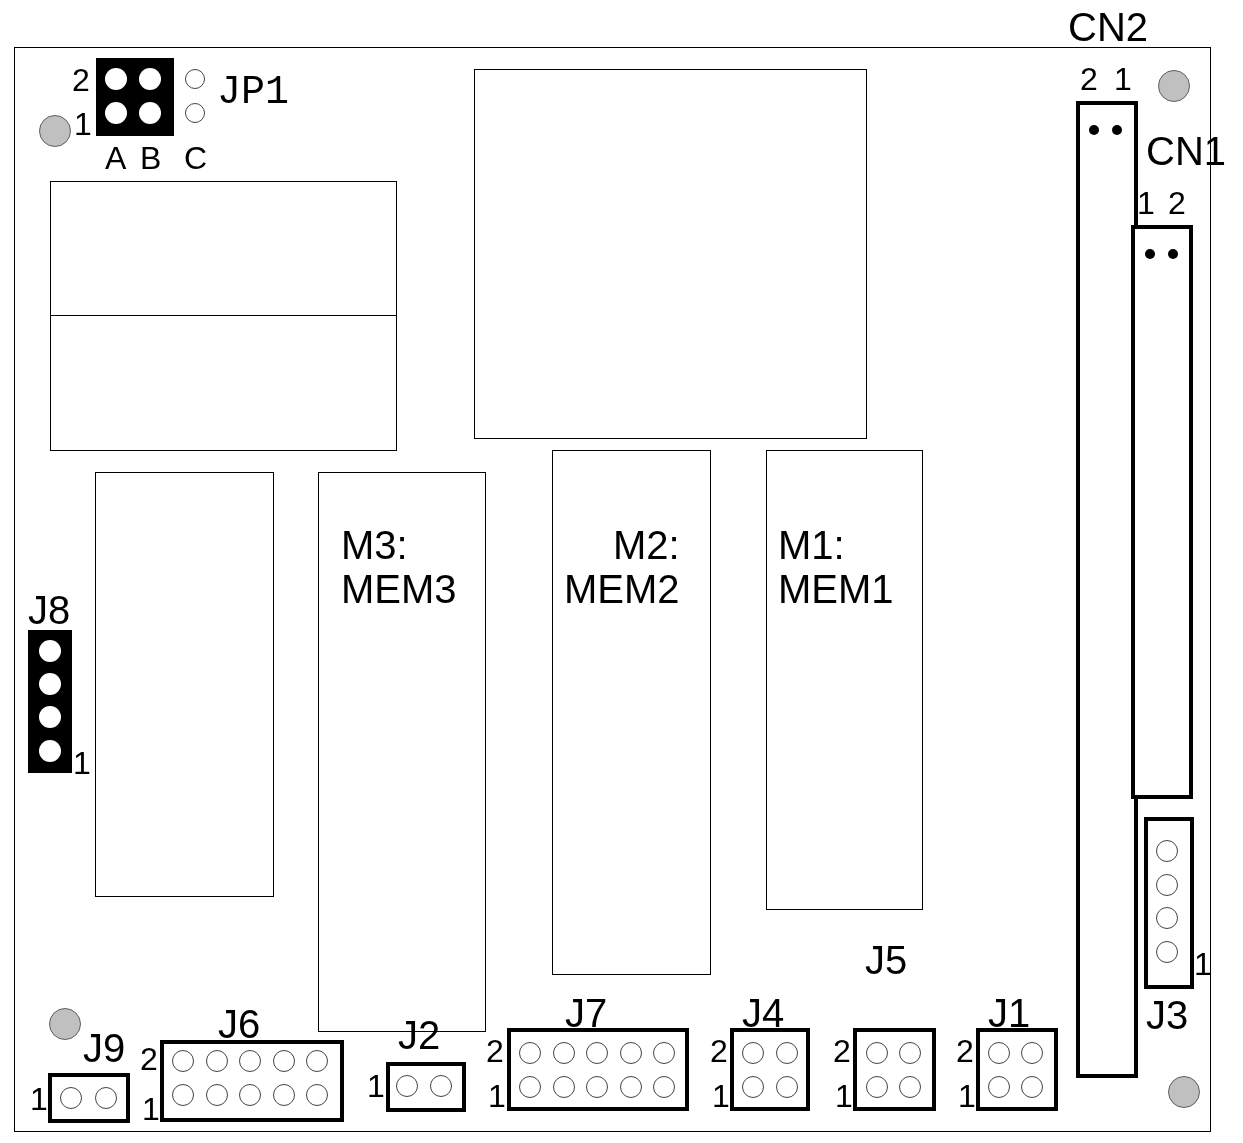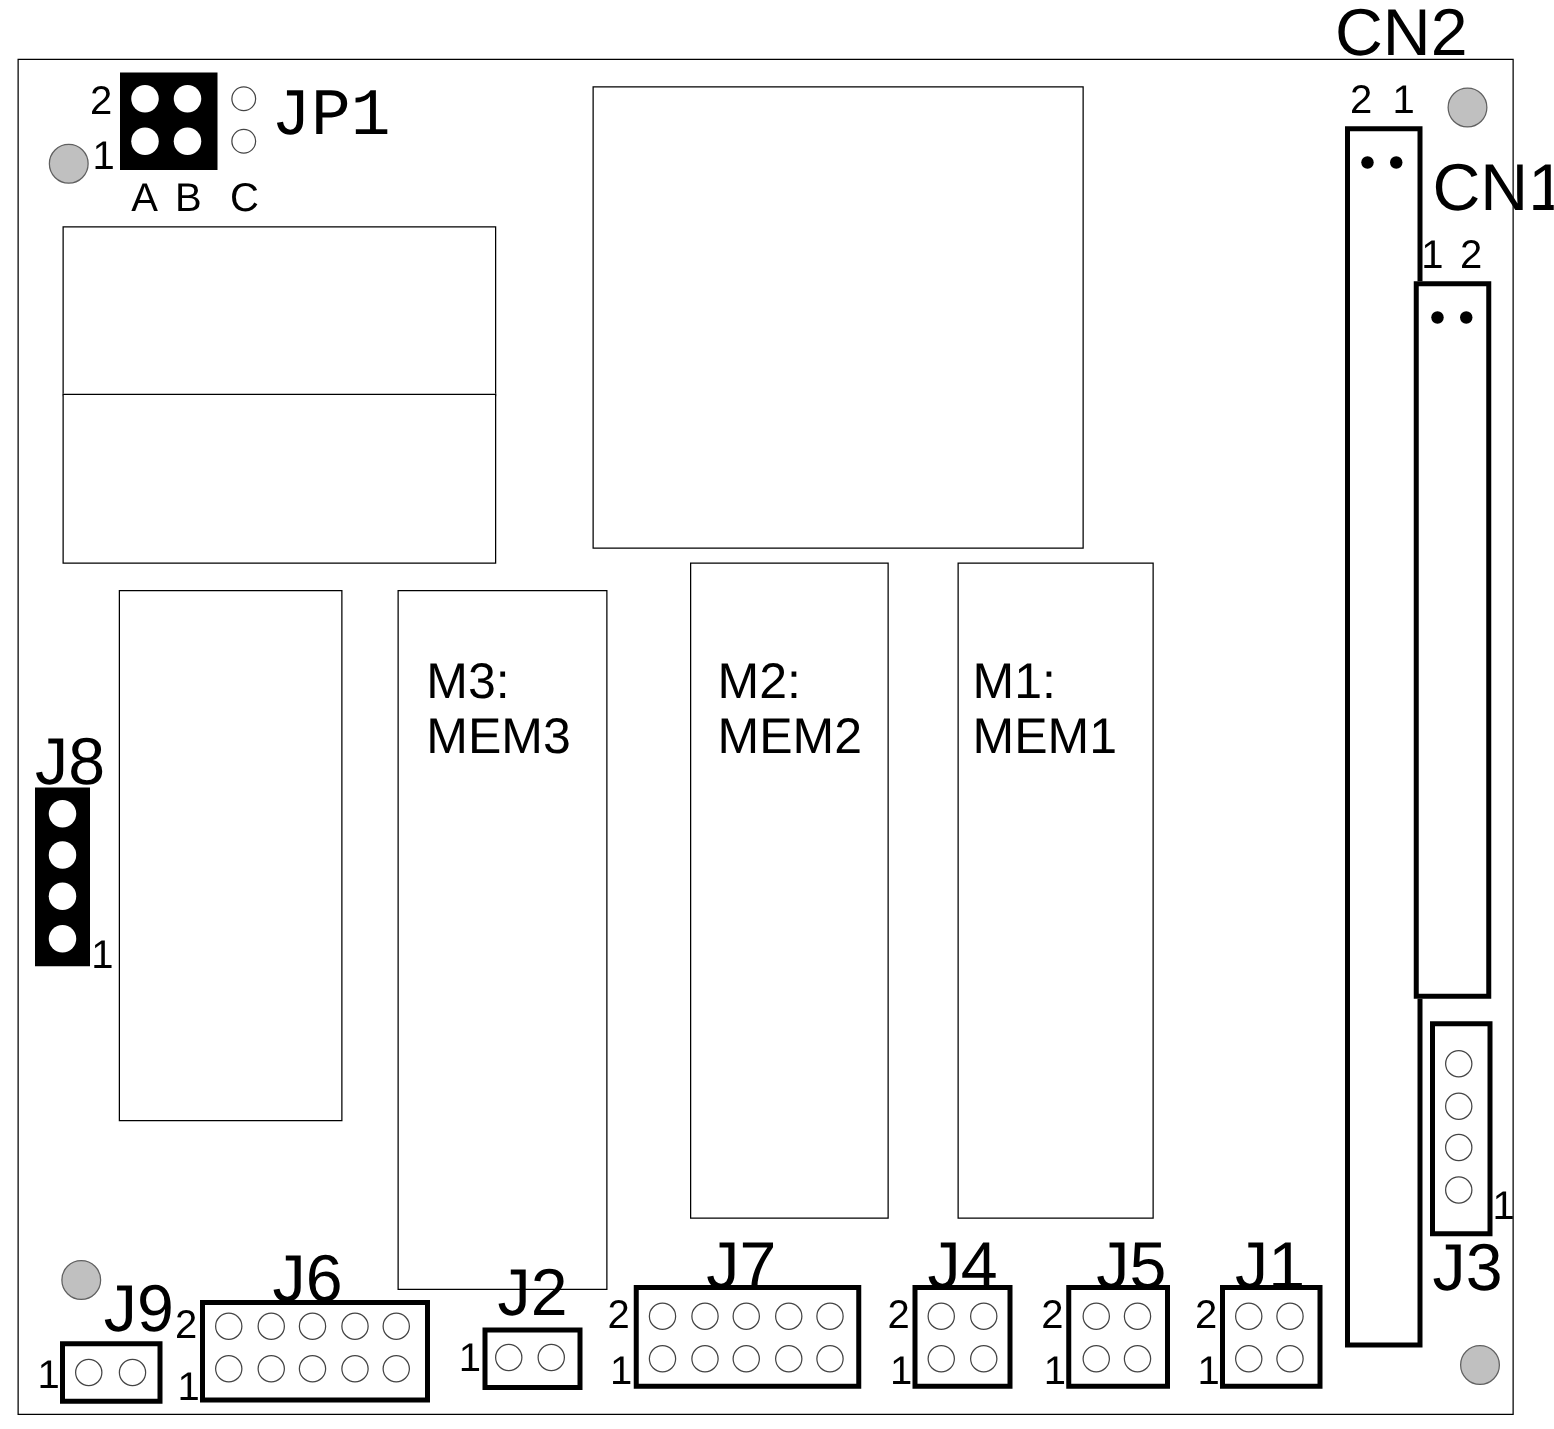--- a/index.html
+++ b/index.html
@@ -9,21 +9,21 @@
            border:1.5px solid #000; box-sizing:border-box; background:#fff; }
   .thin { position:absolute; border:1.5px solid #000; box-sizing:border-box; background:#fff; }
   .thick { position:absolute; border:4px solid #000; box-sizing:border-box; background:#fff; }
   .black { position:absolute; background:#000; }
   .hole { position:absolute; width:32px; height:32px; border-radius:50%;
           background:#c0c0c0; border:1.5px solid #606060; box-sizing:border-box; }
   .pin-o { position:absolute; width:22px; height:22px; border-radius:50%;
            border:1.2px solid #444; box-sizing:border-box; background:#fff; }
   .pin-w { position:absolute; width:22px; height:22px; border-radius:50%; background:#fff; }
   .dot { position:absolute; width:10px; height:10px; border-radius:50%; background:#000; }
-  .lbl { position:absolute; font-size:53px; line-height:40px; white-space:nowrap; }
+  .lbl { position:absolute; font-size:40px; line-height:40px; white-space:nowrap; }
   .num { position:absolute; font-size:32px; line-height:32px; white-space:nowrap; }
   .mem { position:absolute; font-size:40px; line-height:44px; white-space:pre-line; }
 </style>
 </head>
 <body>
 
 <div class="board"></div>
 
 <div class="hole" style="left:39px;top:115px;"></div>
 <div class="hole" style="left:1158px;top:70px;"></div>
@@ -49,24 +49,24 @@
 <div class="thin" style="left:50px;top:181px;width:347px;height:136px;"></div>
 <div class="thin" style="left:50px;top:315px;width:347px;height:136px;"></div>
 <div class="thin" style="left:474px;top:69px;width:393px;height:370px;"></div>
 <div class="thin" style="left:95px;top:472px;width:179px;height:425px;"></div>
 
 <div class="thin" style="left:318px;top:472px;width:168px;height:560px;">
   <div class="mem" style="left:22px;top:50px;">M3:
 MEM3</div>
 </div>
 <div class="thin" style="left:552px;top:450px;width:159px;height:525px;">
-  <div class="mem" style="left:21px;top:72px;">M2:
+  <div class="mem" style="left:11px;top:72px;text-align:right;">M2:
 MEM2</div>
 </div>
-<div class="thin" style="left:766px;top:450px;width:157px;height:525px;">
+<div class="thin" style="left:766px;top:450px;width:157px;height:460px;">
   <div class="mem" style="left:11px;top:72px;">M1:
 MEM1</div>
 </div>
 
 <div>
   <div class="lbl" style="left:28px;top:590px;">J8</div>
   <div class="black" style="left:28px;top:630px;width:44px;height:143px;"></div>
   <div class="pin-w" style="left:39px;top:640px;"></div>
   <div class="pin-w" style="left:39px;top:673px;"></div>
   <div class="pin-w" style="left:39px;top:706px;"></div>
@@ -161,21 +161,21 @@
   <div class="thick" style="left:730px;top:1028px;width:80px;height:83px;"></div>
   <div class="num" style="left:710px;top:1035px;">2</div>
   <div class="num" style="left:712px;top:1080px;">1</div>
   <div class="pin-o" style="left:742px;top:1042px;"></div>
   <div class="pin-o" style="left:776px;top:1042px;"></div>
   <div class="pin-o" style="left:742px;top:1076px;"></div>
   <div class="pin-o" style="left:776px;top:1076px;"></div>
 </div>
 
 <div>
-  <div class="lbl" style="left:865px;top:993px;margin-left:12px;">J5</div>
+  <div class="lbl" style="left:865px;top:940px;">J5</div>
   <div class="thick" style="left:853px;top:1028px;width:83px;height:83px;"></div>
   <div class="num" style="left:833px;top:1035px;">2</div>
   <div class="num" style="left:835px;top:1080px;">1</div>
   <div class="pin-o" style="left:866px;top:1042px;"></div>
   <div class="pin-o" style="left:899px;top:1042px;"></div>
   <div class="pin-o" style="left:866px;top:1076px;"></div>
   <div class="pin-o" style="left:899px;top:1076px;"></div>
 </div>
 
 <div>

